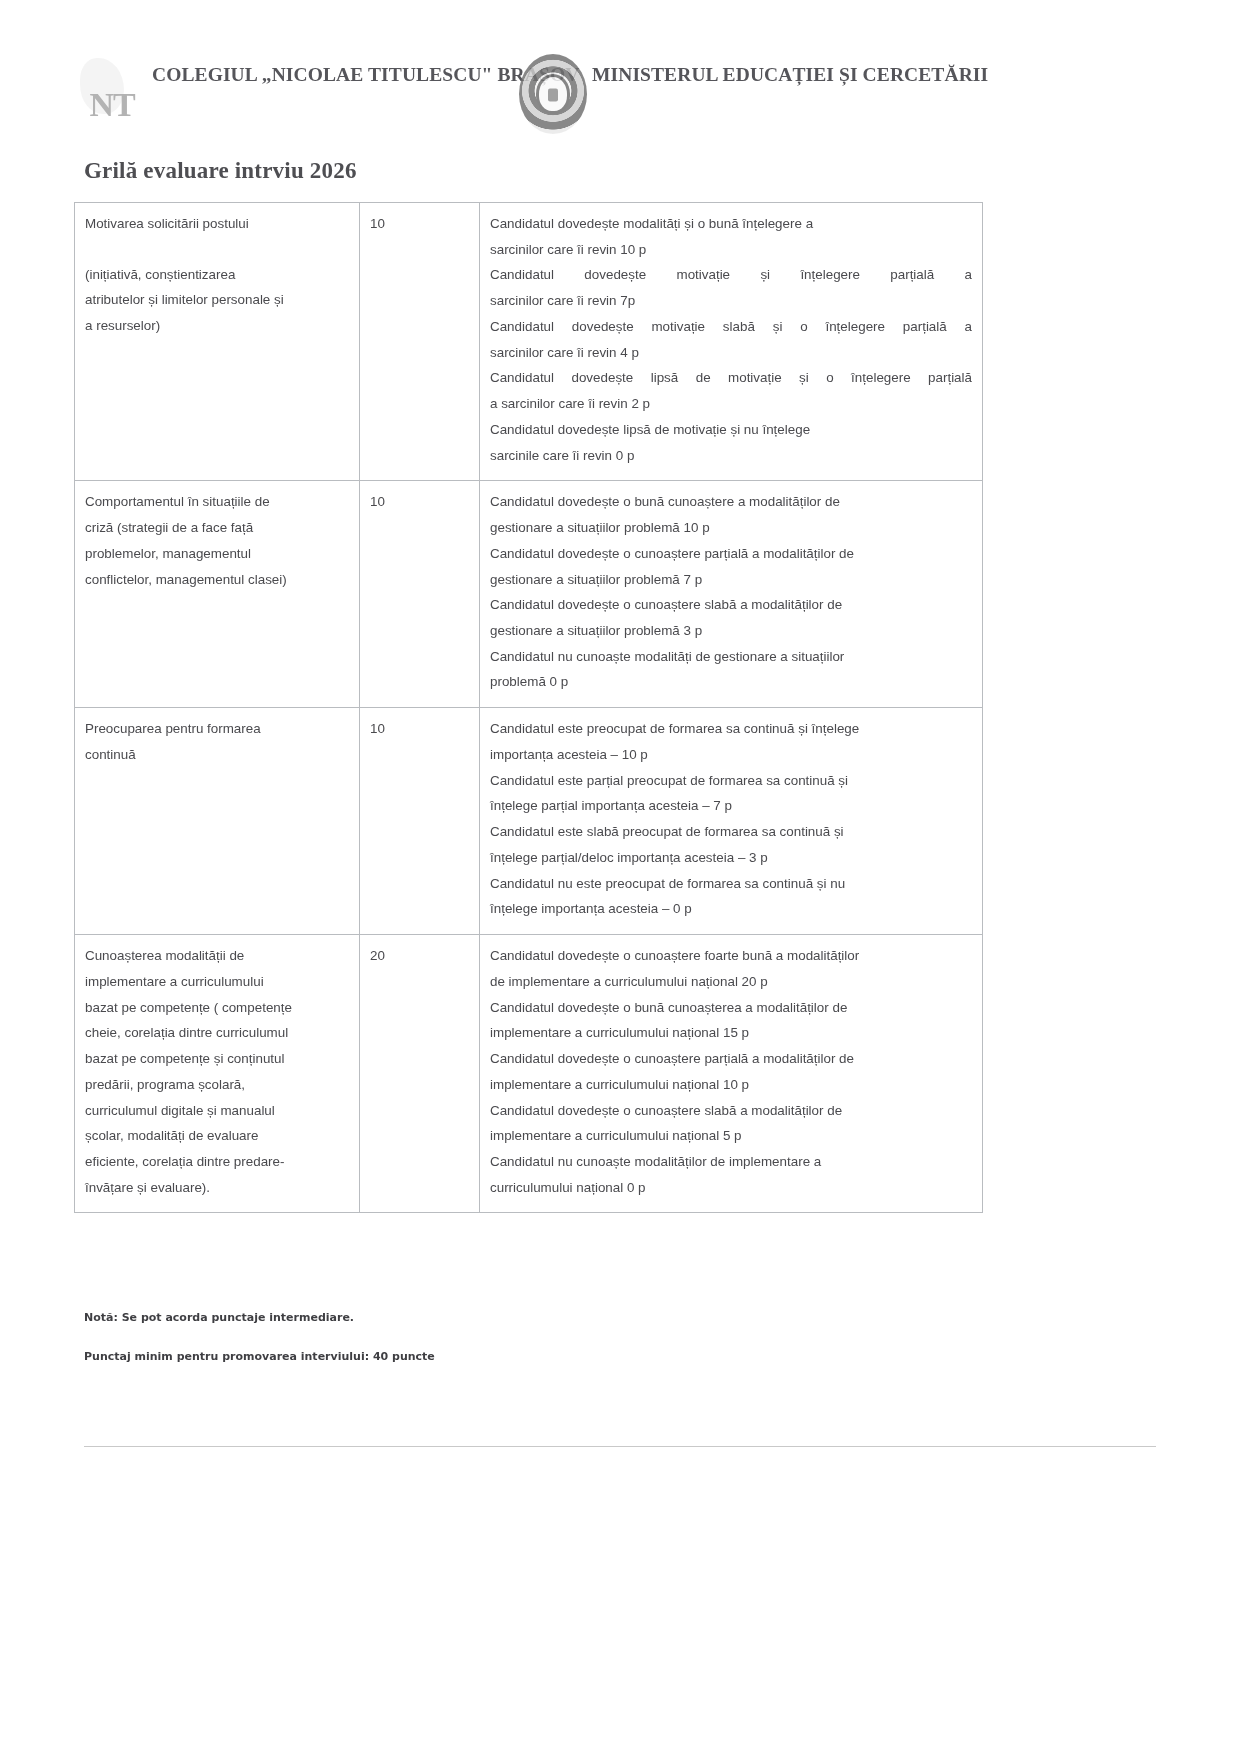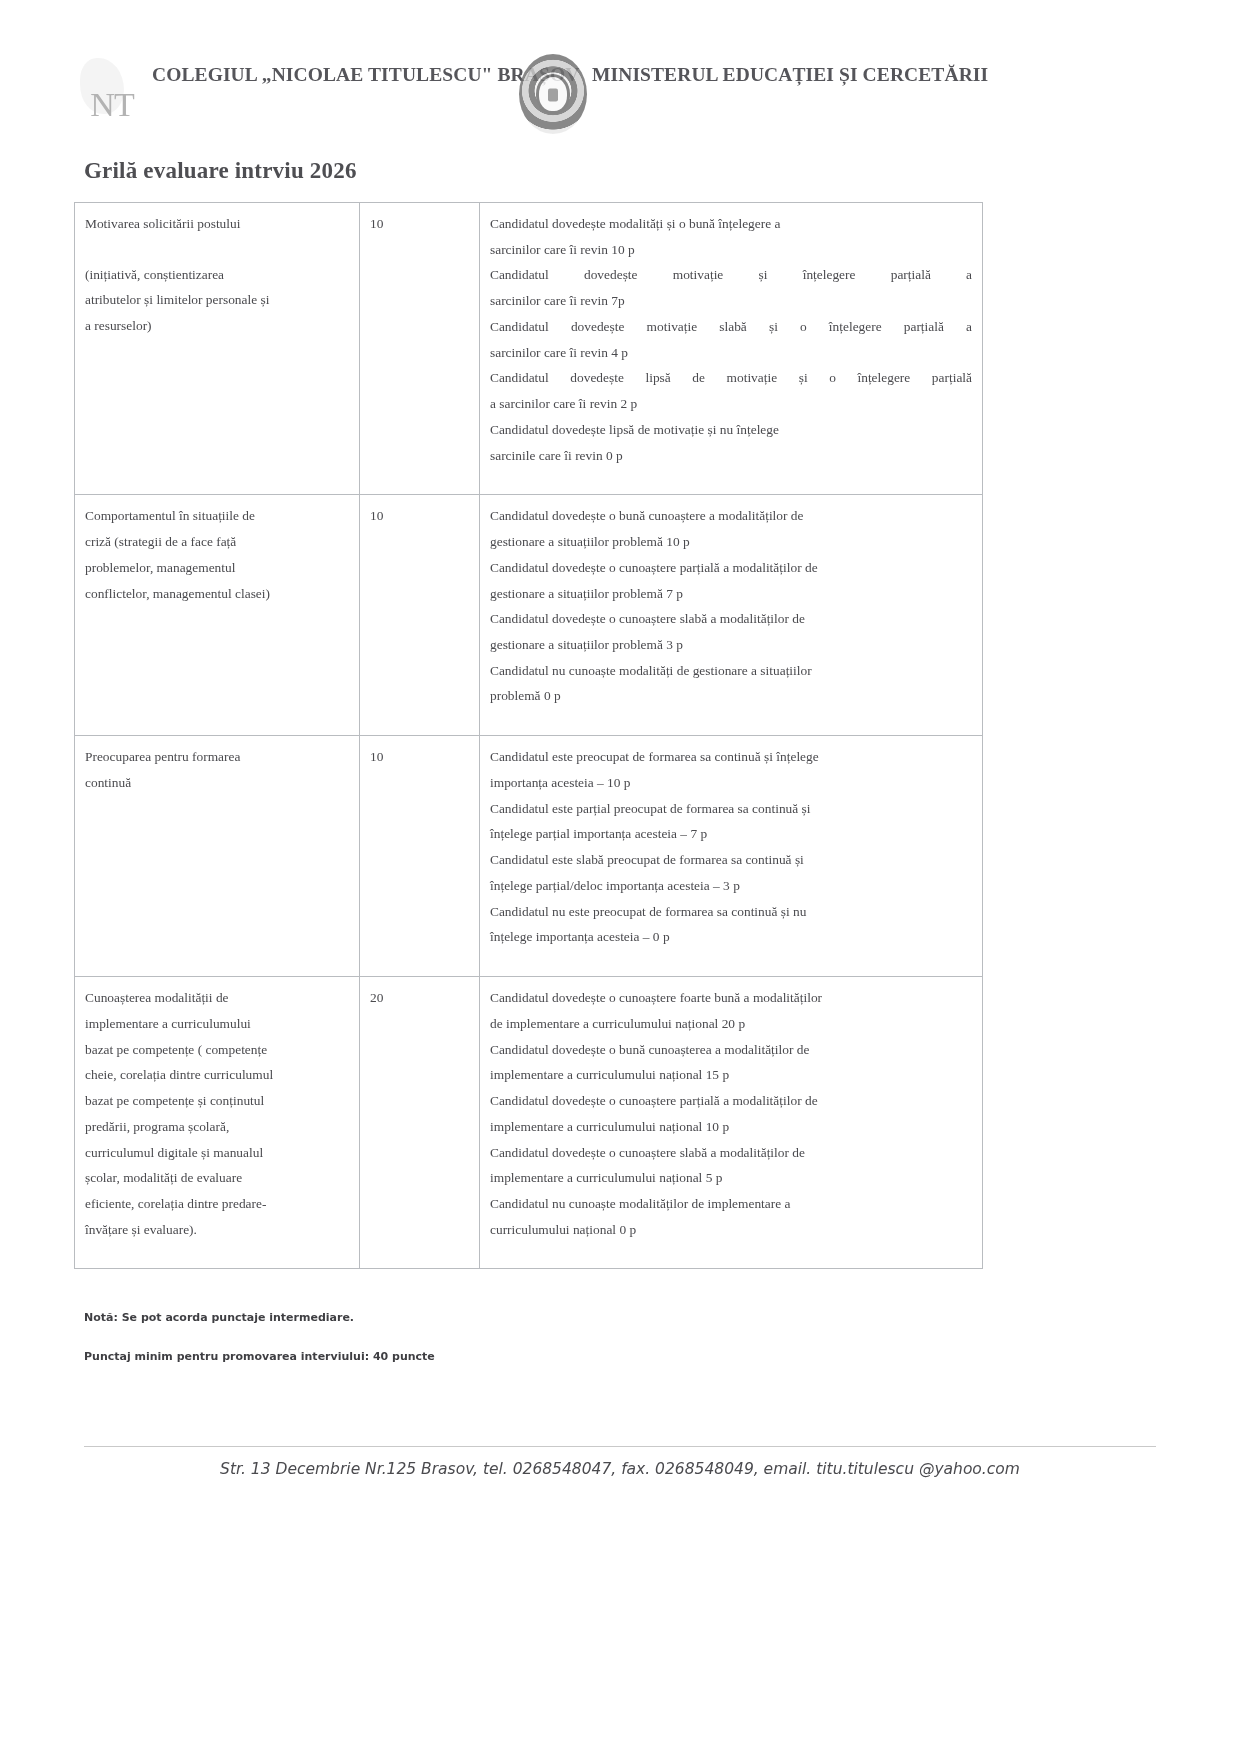--- a/index.html
+++ b/index.html
@@ -25,21 +25,21 @@
     height: 96px;
   }
   .logo-nt {
     position: absolute;
     left: 72px;
     top: 10px;
     width: 80px;
     height: 74px;
     color: #9a9a9a;
     font-family: "Liberation Serif", serif;
-    font-weight: normal;
+    font-weight: bold;
     font-size: 34px;
     letter-spacing: -1px;
     line-height: 74px;
     text-align: center;
     opacity: .75;
   }
   .logo-nt .glyph-shadow {
     position: absolute;
     left: 8px;
     top: 2px;
@@ -124,22 +124,22 @@
     position: absolute;
     left: 74px;
     top: 202px;
     width: 908px;
     border-collapse: collapse;
     table-layout: fixed;
   }
   .grid td {
     border: 1px solid #b9bcc0;
     vertical-align: top;
-    padding: 8px 10px 26px 10px;
-    font-family: Liberation Serif, serif;
+    padding: 8px 10px 12px 10px;
+    font-family: Liberation Sans, sans-serif;
     font-size: 13.4px;
     line-height: 1.92;
     color: #4a4a4e;
   }
   .col-criterion { width: 285px; }
   .col-points    { width: 120px; }
   .col-desc      { width: 503px; }
 
   .crit-line { display: block; }
   .crit-gap  { display: block; height: 25px; }
@@ -309,15 +309,14 @@
     </tbody>
   </table>
 
   <div class="notes">
     <span class="note-line">Notă: Se pot acorda punctaje intermediare.</span>
     <span class="note-gap"></span>
     <span class="note-line">Punctaj minim pentru promovarea interviului: 40 puncte</span>
   </div>
 
   <div class="footer-rule"></div>
-  <div class="footer-text">Str. 13 Decembrie  Nr.125 Brasov, tel. 0268548047, fax. 0268548049, email. titu.titulescu @yahoo.com</div>
 
 </div>
 
 </body></html>

